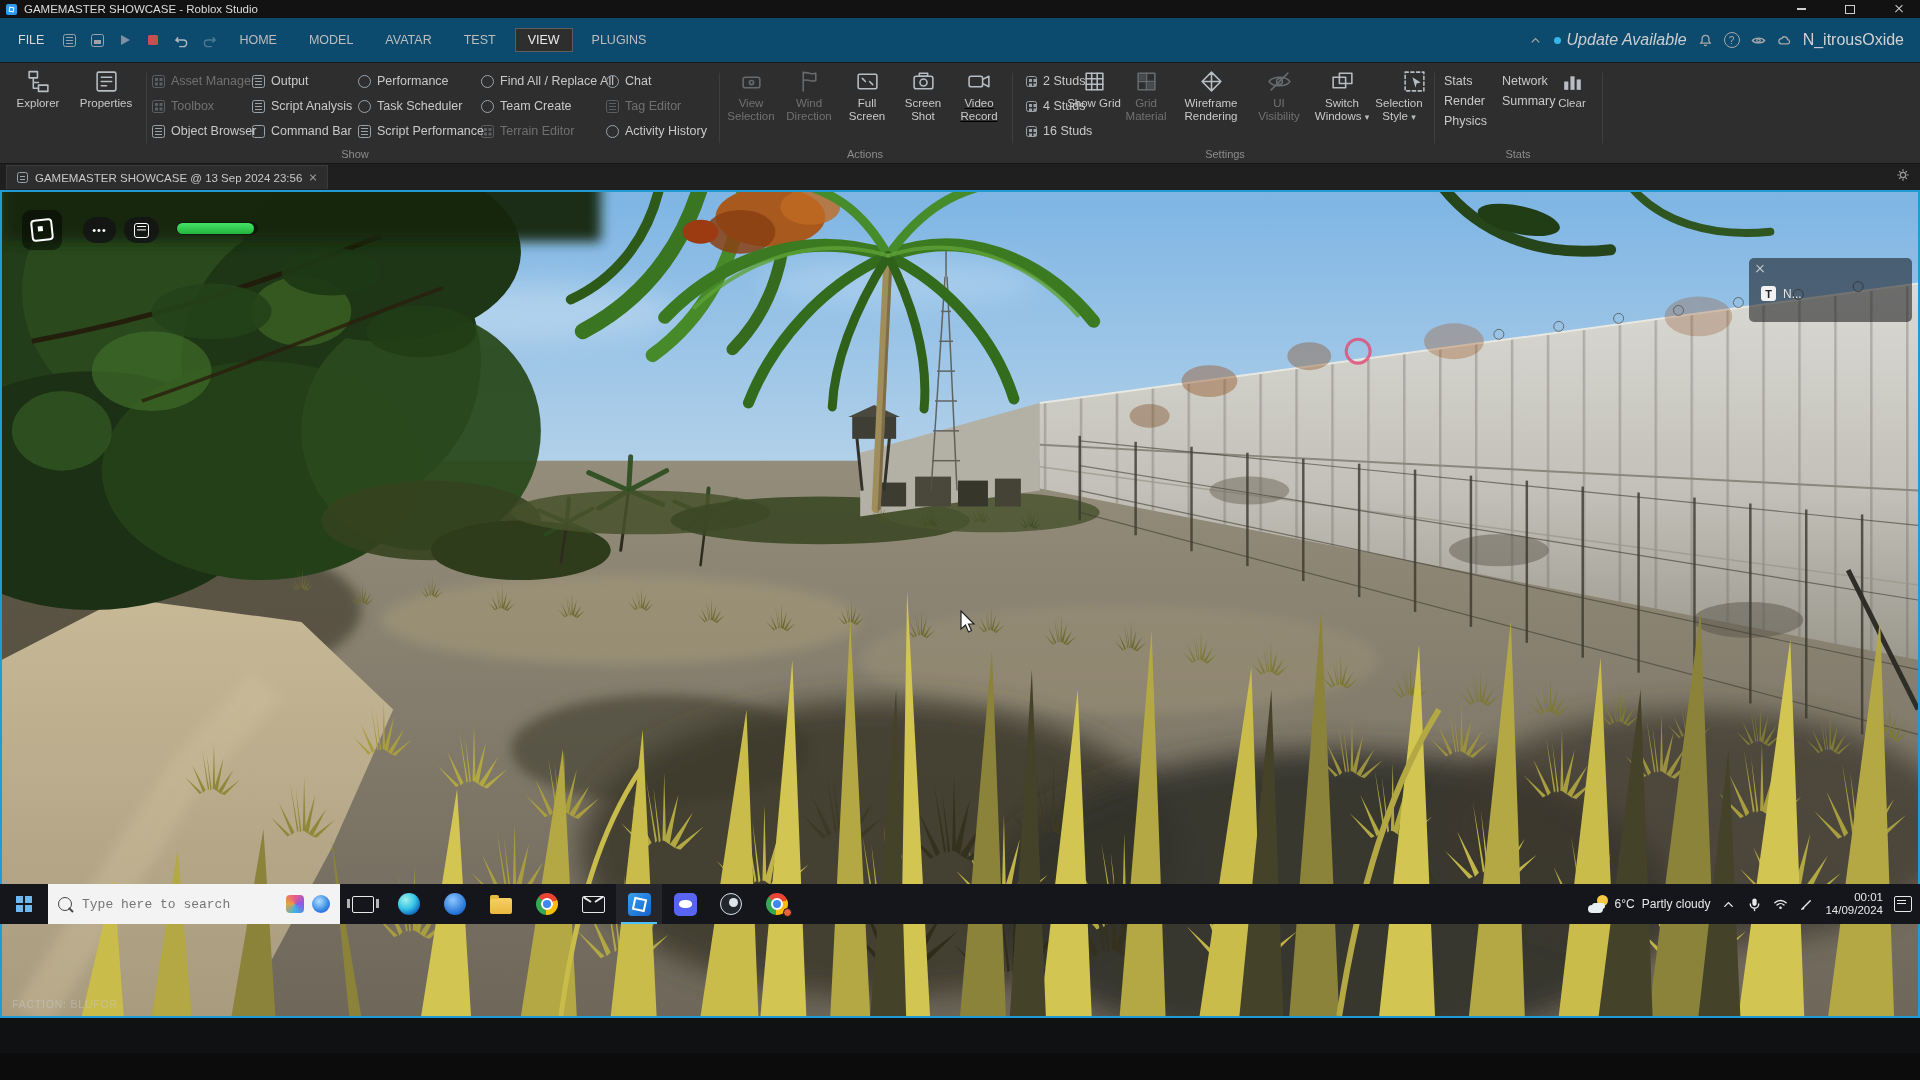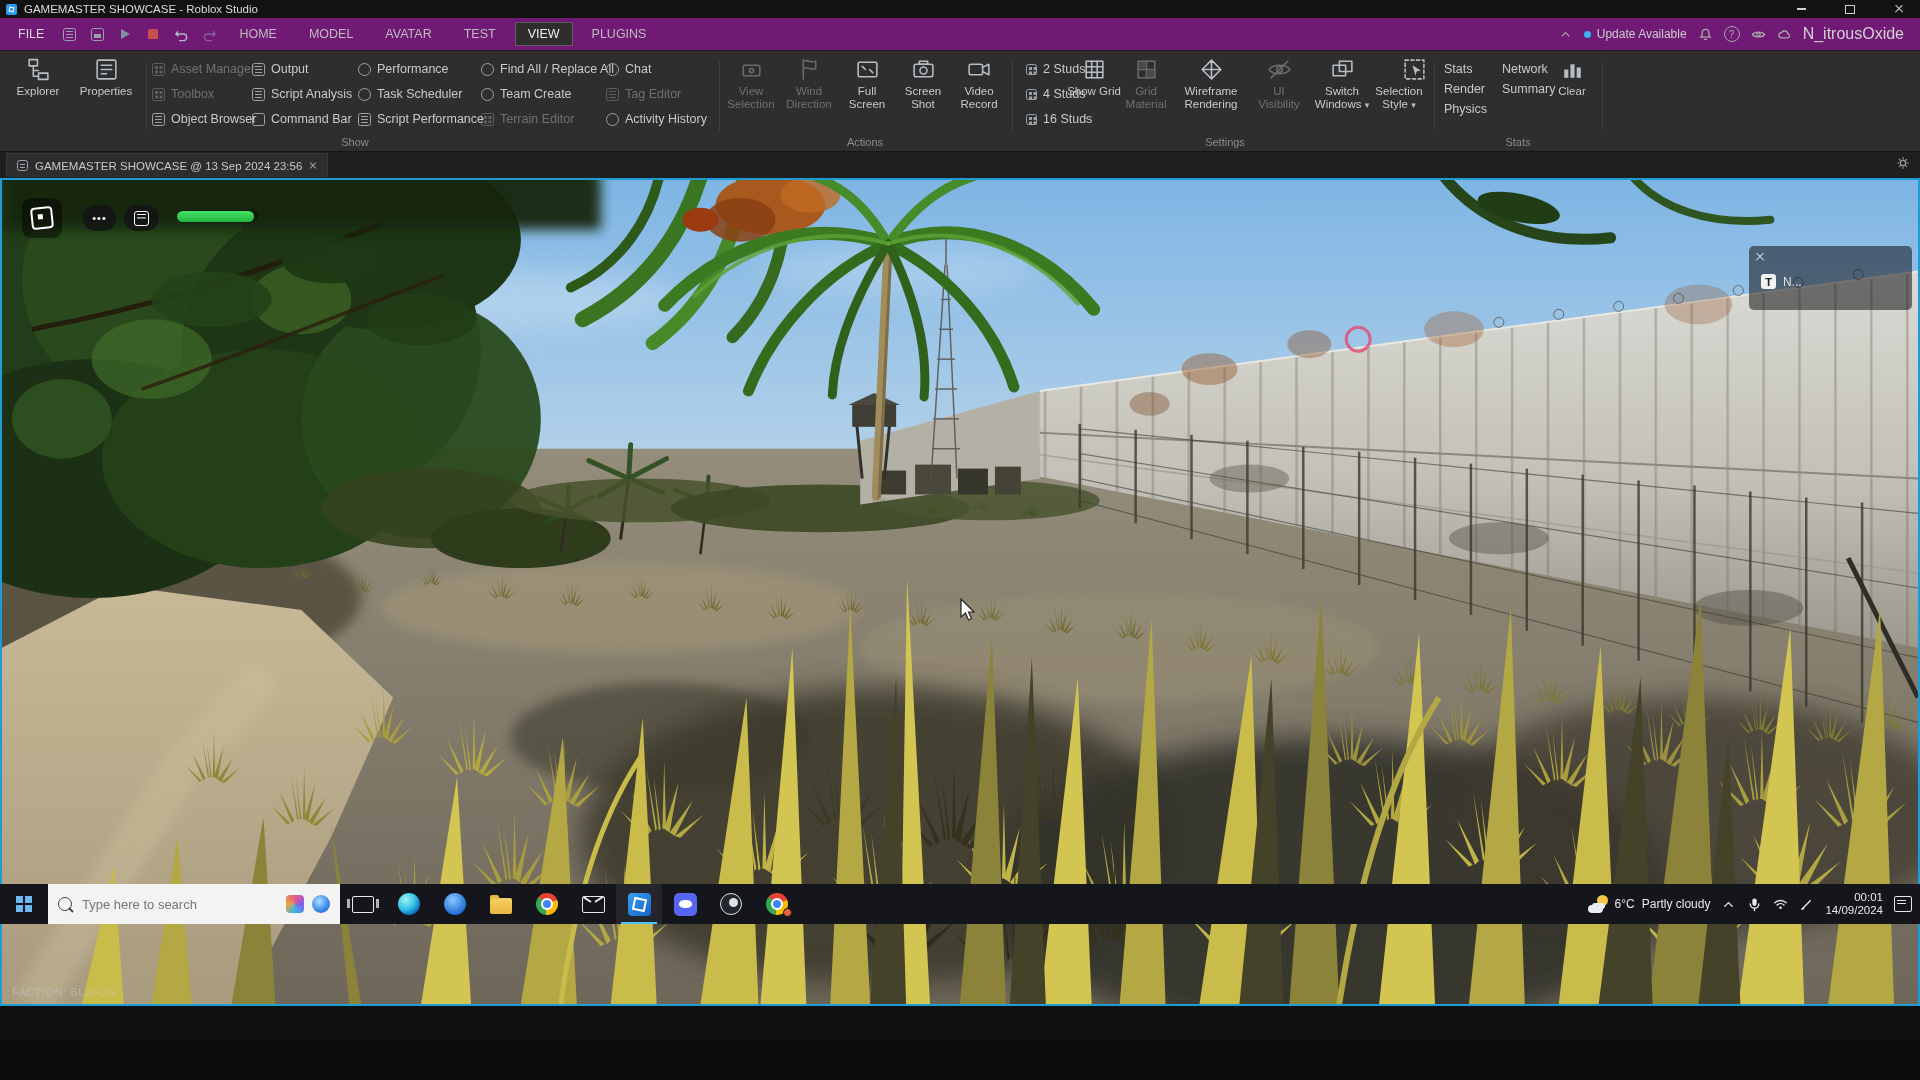--- a/index.html
+++ b/index.html
@@ -12,34 +12,34 @@
   .app-ico::after{content:"";position:absolute;inset:3px;border:1.5px solid #fff;transform:rotate(10deg);}
   .tb-spacer{flex:1;}
   .winbtn{width:42px;height:18px;display:flex;align-items:center;justify-content:center;}
   .glyph-min{width:9px;height:1.5px;background:#cfcfcf;}
   .glyph-max{width:8px;height:7px;border:1.2px solid #cfcfcf;}
   .glyph-x{position:relative;width:10px;height:10px;}
   .glyph-x::before,.glyph-x::after{content:"";position:absolute;left:0;top:4.4px;width:10px;height:1.4px;background:#cfcfcf;}
   .glyph-x::before{transform:rotate(45deg);} .glyph-x::after{transform:rotate(-45deg);}
 
   
-  .tabrow{height:32px;background:#701a75;display:flex;align-items:center;font-size:12.5px;color:#c2c2c2;padding:0 8px;gap:2px;border-bottom:1px solid #1a1a1a;}
+  .tabrow{height:32px;background:#0c4a6e;display:flex;align-items:center;font-size:12.5px;color:#c2c2c2;padding:6px 8px;gap:2px;border-bottom:1px solid #1a1a1a;}
   .file-btn{padding:4px 10px;color:#dadada;}
   .qicon{width:26px;height:22px;display:flex;align-items:center;justify-content:center;color:#a9b1b9;}
   .ic{width:13px;height:13px;border:1.3px solid #9aa2aa;border-radius:2.5px;position:relative;flex:none;box-sizing:border-box;}
   .ic.lines::after{content:"";position:absolute;left:2px;right:2px;top:2.5px;height:1.2px;background:#9aa2aa;box-shadow:0 3px 0 #9aa2aa,0 6px 0 #9aa2aa;}
   .ic.fillbot::after{content:"";position:absolute;left:2px;right:2px;bottom:1.5px;height:4px;background:#9aa2aa;}
   .ic.circle{border-radius:50%;}
   .ic.dotgrid::after{content:"";position:absolute;left:2.2px;top:2.2px;width:3px;height:3px;background:#9aa2aa;box-shadow:4.5px 0 0 #9aa2aa,0 4.5px 0 #9aa2aa,4.5px 4.5px 0 #9aa2aa;}
   .play-tri{width:0;height:0;border-left:9px solid #7f91a5;border-top:5.5px solid transparent;border-bottom:5.5px solid transparent;}
   .stop-sq{width:10px;height:10px;background:#c94f4f;border-radius:1.5px;}
   .rtab{padding:4px 12px;margin:0 2px;color:#bdbdbd;border:1px solid transparent;}
   .rtab.active{border-color:#5f5f5f;background:#2e2e2e;color:#ececec;}
   .tabrow-right{margin-left:auto;display:flex;align-items:center;gap:11px;color:#b5b5b5;padding-right:8px;}
-  .upd{display:flex;align-items:center;gap:6px;font-size:12px;color:#cdcdcd;}
+  .upd{display:flex;align-items:center;gap:6px;font-size:16px;color:#cdcdcd;font-style:italic;}
   .upd-dot{width:7px;height:7px;border-radius:50%;background:#35b5e8;}
   .ticon svg{width:15px;height:15px;stroke:#a8a8a8;fill:none;stroke-width:1.4;display:block;}
   .help-c{width:14px;height:14px;border-radius:50%;border:1.3px solid #a8a8a8;font-size:10px;display:flex;align-items:center;justify-content:center;color:#a8a8a8;}
   .user{font-size:16px;color:#d2d2d2;}
 
   
   .ribbon{position:relative;height:100px;background:#2e2e2e;border-bottom:1px solid #161616;}
   .rsep{position:absolute;top:10px;height:70px;width:1px;background:#3e3e3e;}
   .rgl{position:absolute;bottom:3px;font-size:11px;color:#8c8c8c;text-align:center;}
   .bb{position:absolute;top:6px;display:flex;flex-direction:column;align-items:center;gap:3px;width:58px;}
@@ -87,21 +87,21 @@
   .bottomgap{height:35px;background:#101113;}
 
   
   .taskbar{position:absolute;left:0;bottom:0;width:1920px;height:40px;background:#14161b;display:flex;align-items:stretch;color:#e8e8e8;}
   .tstart{width:48px;display:flex;align-items:center;justify-content:center;}
   .winlogo{width:16px;height:16px;display:grid;grid-template-columns:1fr 1fr;grid-template-rows:1fr 1fr;gap:2px;}
   .winlogo i{background:#6cb8ef;}
   .tsearch{width:272px;background:#f3f3f3;display:flex;align-items:center;gap:8px;padding:0 10px;}
   .mag{width:12px;height:12px;border:1.7px solid #444;border-radius:50%;position:relative;flex:none;}
   .mag::after{content:"";position:absolute;width:6px;height:1.7px;background:#444;transform:rotate(45deg);left:9px;top:11px;}
-  .tsearch input{border:none;background:transparent;font-size:13px;color:#14532d;flex:1;outline:none;font-family:Liberation Sans, sans-serif;}
+  .tsearch input{border:none;background:transparent;font-size:13px;color:#14532d;flex:1;outline:none;font-family:Liberation Mono, monospace;}
   .sx1{width:18px;height:18px;border-radius:4px;background:conic-gradient(#e85a8a,#8a5ae8,#35b5e8,#e8a33d,#e85a8a);flex:none;}
   .sx2{width:18px;height:18px;border-radius:50%;background:radial-gradient(circle at 40% 35%,#b0e0ff,#2a7fe0 65%,#7a3ae8);flex:none;}
   .tba{width:46px;display:flex;align-items:center;justify-content:center;position:relative;}
   .tba.active{background:rgba(255,255,255,.07);}
   .tba.active::after{content:"";position:absolute;left:5px;right:5px;bottom:0;height:2px;background:#4cc2ff;}
   .icn{position:relative;}
   .tview{width:20px;height:15px;border:1.6px solid #e8e8e8;border-radius:2px;position:relative;}
   .tview::before{content:"";position:absolute;left:-6px;top:2px;width:3px;height:9px;background:rgba(232,232,232,.75);}
   .tview::after{content:"";position:absolute;right:-6px;top:2px;width:3px;height:9px;background:rgba(232,232,232,.75);}
   .edge{width:22px;height:22px;border-radius:50%;background:radial-gradient(circle at 35% 30%,#9ff3e8,#35c3e8 45%,#0c63b8 78%);}
@@ -324,21 +324,21 @@
       <span class="bb-l">Full Screen</span>
     </div>
     <div class="bb" style="left:894px;">
       <svg viewBox="0 0 24 24">
           <rect x="3" y="7" width="18" height="12" rx="2"></rect>
           <circle cx="12" cy="13" r="3.4"></circle>
           <rect x="8" y="4" width="8" height="3"></rect>
         </svg>
       <span class="bb-l">Screen Shot</span>
     </div>
-    <div class="bb" style="left:950px;">
+    <div class="bb" style="left:950px;text-decoration:underline;">
       <svg viewBox="0 0 24 24">
           <rect x="2" y="7" width="13" height="10" rx="2"></rect>
           <path d="M15 10 L21 7 V17 L15 14"></path>
         </svg>
       <span class="bb-l">Video Record</span>
     </div>
     <div class="rgl" style="left:722px;width:286px;">Actions</div>
     <div class="rsep" style="left:1012px;"></div>
 
     <div class="sicol" style="left:1026px;">

